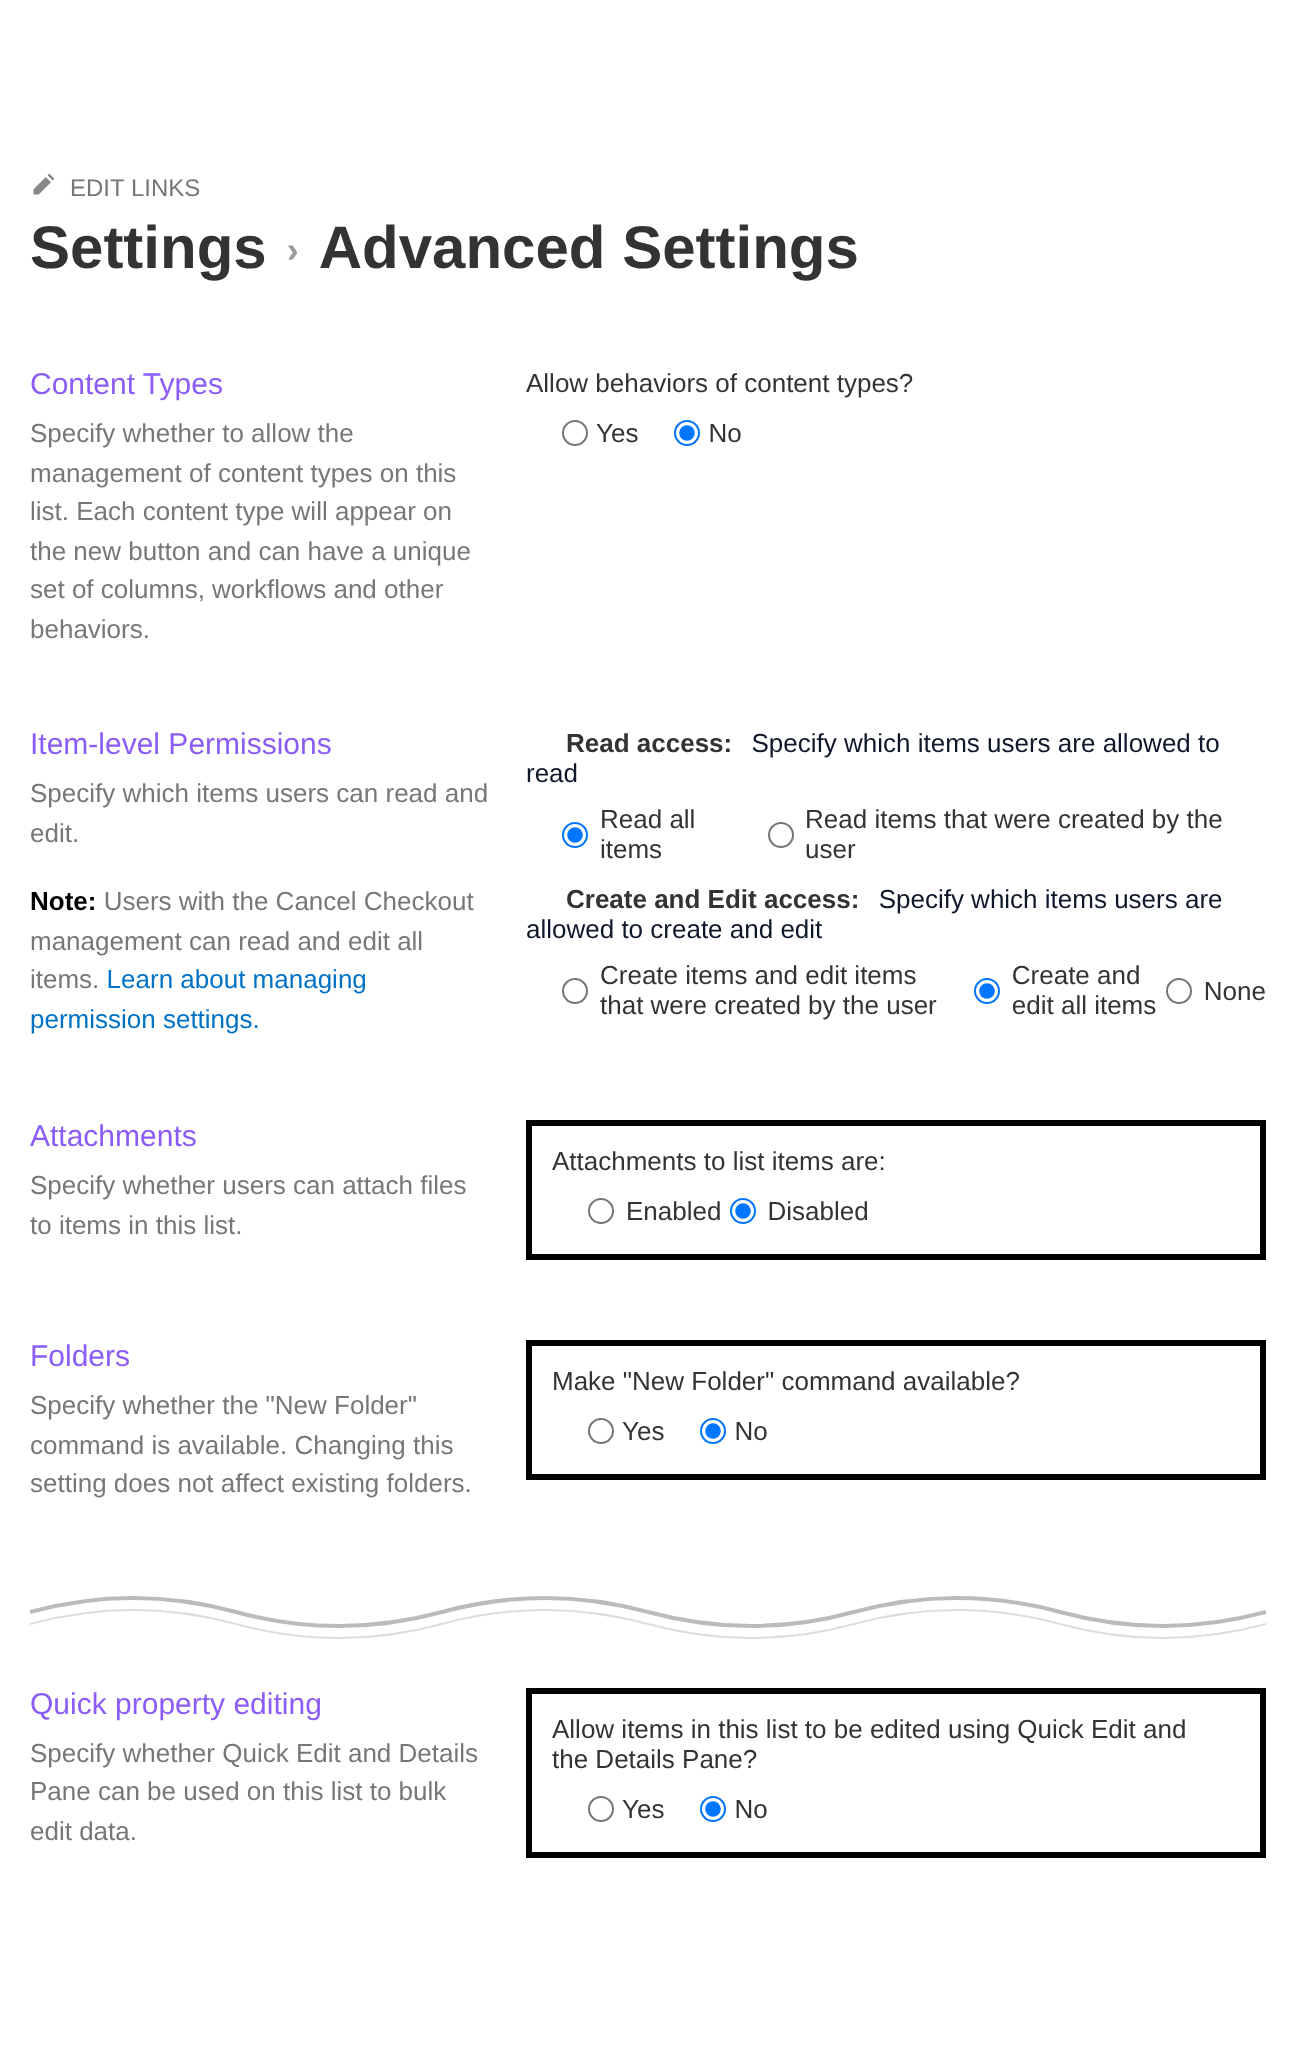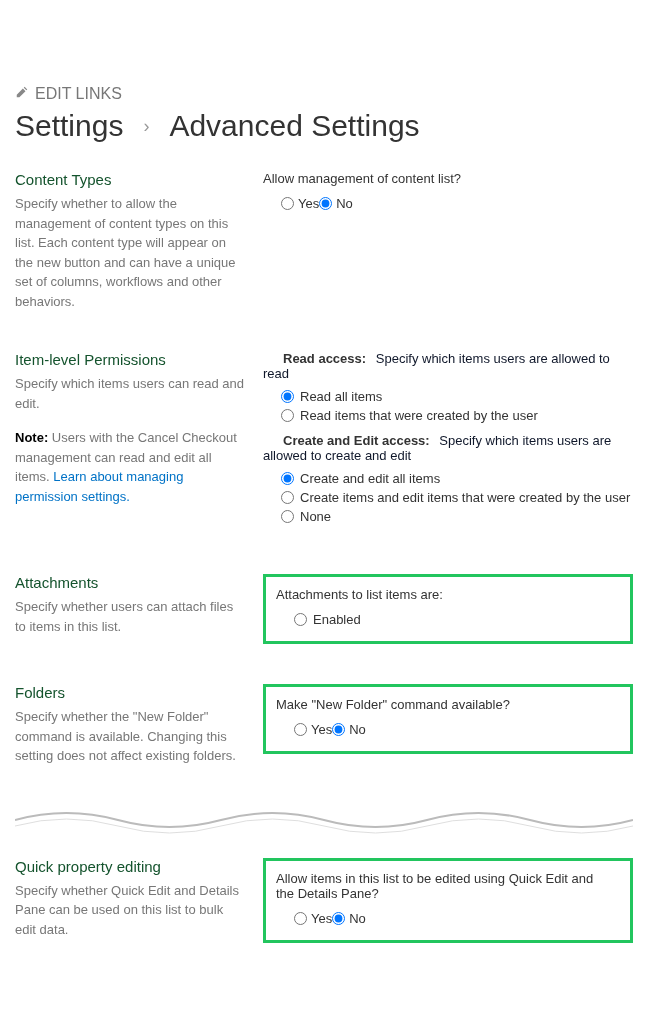--- a/index.html
+++ b/index.html
@@ -9,87 +9,88 @@
       color: #333;
       background: #fff;
       width: 648px;
       padding: 15px;
     }
     .edit-links {
       display: flex;
       align-items: center;
       gap: 6px;
       color: #777;
-      font-size: 16px;
+      font-size: 12px;
       margin-top: 70px;
       margin-bottom: 6px;
     }
     .edit-links svg { width: 14px; height: 14px; }
     .breadcrumb {
       font-size: 30px;
-      font-weight: 400;
+      font-weight: 700;
       color: #333;
-      margin-bottom: 28px;
-      display: flex;
-      align-items: center;
-      gap: 20px;
+      margin-bottom: 42px;
+      display: flex;
+      align-items: center;
+      gap: 10px;
     }
     .breadcrumb .chevron { font-size: 18px; color: #999; }
     .section {
       display: flex;
       gap: 18px;
       margin-bottom: 40px;
     }
     .section-left {
       flex: 0 0 230px;
     }
     .section-right {
       flex: 1;
     }
     .section-title {
       font-size: 15px;
-      color: #14532d;
+      color: #8b5cf6;
       margin-bottom: 6px;
     }
     .section-desc {
       color: #777;
       line-height: 1.5;
     }
     .section-desc a { color: #0072c6; text-decoration: none; margin-top: 16px; }
     .section-desc strong { color: #000000; }
     .question { color: #333; margin-bottom: 10px; display: block; }
     .radio-row {
       display: flex;
       align-items: center;
+      gap: 18px;
       padding-left: 18px;
     }
     .radio-item {
       display: flex;
       align-items: center;
       gap: 4px;
     }
     .radio-stack {
       display: flex;
-      flex-direction: column;
+      flex-direction: row;
       gap: 4px;
       padding-left: 18px;
     }
     .radio-stack .radio-item { gap: 6px; }
     input[type="radio"] { margin: 0; }
     .sub-heading {
       font-weight: bold;
       color: #333;
       padding-left: 20px;
     }
     .sub-block { margin-bottom: 10px; }
     .sub-q { color: #333; margin-bottom: 8px; }
     .sub-q .sub-heading { display: inline; }
     .sub-q .help { display: inline; color: #0f172a; margin-left: 6px; }
     .highlight-box {
-      border: 3px solid #22c55e;
+      border: 3px solid #000000;
       padding: 10px 30px 14px 10px;
     }
     .wave-divider {
       height: 28px;
       margin: 10px 0 24px 0;
     }
     .wave-divider svg { width: 100%; height: 28px; display: block; }
     .stacked-after-heading { margin-top: 4px; }
   </style>
 </head>
@@ -109,21 +110,21 @@
   <span class="chevron">›</span>
   <span>Advanced Settings</span>
 </div>
 
 <div class="section">
   <div class="section-left">
     <div class="section-title">Content Types</div>
     <div class="section-desc">Specify whether to allow the management of content types on this list. Each content type will appear on the new button and can have a unique set of columns, workflows and other behaviors.</div>
   </div>
   <div class="section-right">
-    <span class="question">Allow management of content list?</span>
+    <span class="question">Allow behaviors of content types?</span>
     <div class="radio-row">
       <label class="radio-item">
         <input type="radio" name="ct" style="">
         <span>Yes</span>
       </label>
       <label class="radio-item">
         <input type="radio" name="ct" checked="" style="">
         <span>No</span>
       </label>
     </div>
@@ -156,26 +157,26 @@
         </label>
       </div>
     </div>
     <div class="sub-block">
       <div class="sub-q">
         <span class="sub-heading">Create and Edit access:</span>
         <span class="help">Specify which items users are allowed to create and edit</span>
       </div>
       <div class="radio-stack stacked-after-heading">
         <label class="radio-item">
+          <input type="radio" name="ce" style="">
+          <span>Create items and edit items that were created by the user</span>
+        </label>
+        <label class="radio-item">
           <input type="radio" name="ce" checked="" style="">
           <span>Create and edit all items</span>
-        </label>
-        <label class="radio-item">
-          <input type="radio" name="ce" style="">
-          <span>Create items and edit items that were created by the user</span>
         </label>
         <label class="radio-item">
           <input type="radio" name="ce" style="">
           <span>None</span>
         </label>
       </div>
     </div>
   </div>
 </div>
 
@@ -184,20 +185,24 @@
     <div class="section-title">Attachments</div>
     <div class="section-desc">Specify whether users can attach files to items in this list.</div>
   </div>
   <div class="section-right">
     <div class="highlight-box">
       <span class="question">Attachments to list items are:</span>
       <div class="radio-stack">
         <label class="radio-item">
           <input type="radio" name="att" style="">
           <span>Enabled</span>
+        </label>
+        <label class="radio-item">
+          <input type="radio" name="att" checked="" style="">
+          <span>Disabled</span>
         </label>
       </div>
     </div>
   </div>
 </div>
 
 <div class="section">
   <div class="section-left">
     <div class="section-title">Folders</div>
     <div class="section-desc">Specify whether the "New Folder" command is available. Changing this setting does not affect existing folders.</div>

